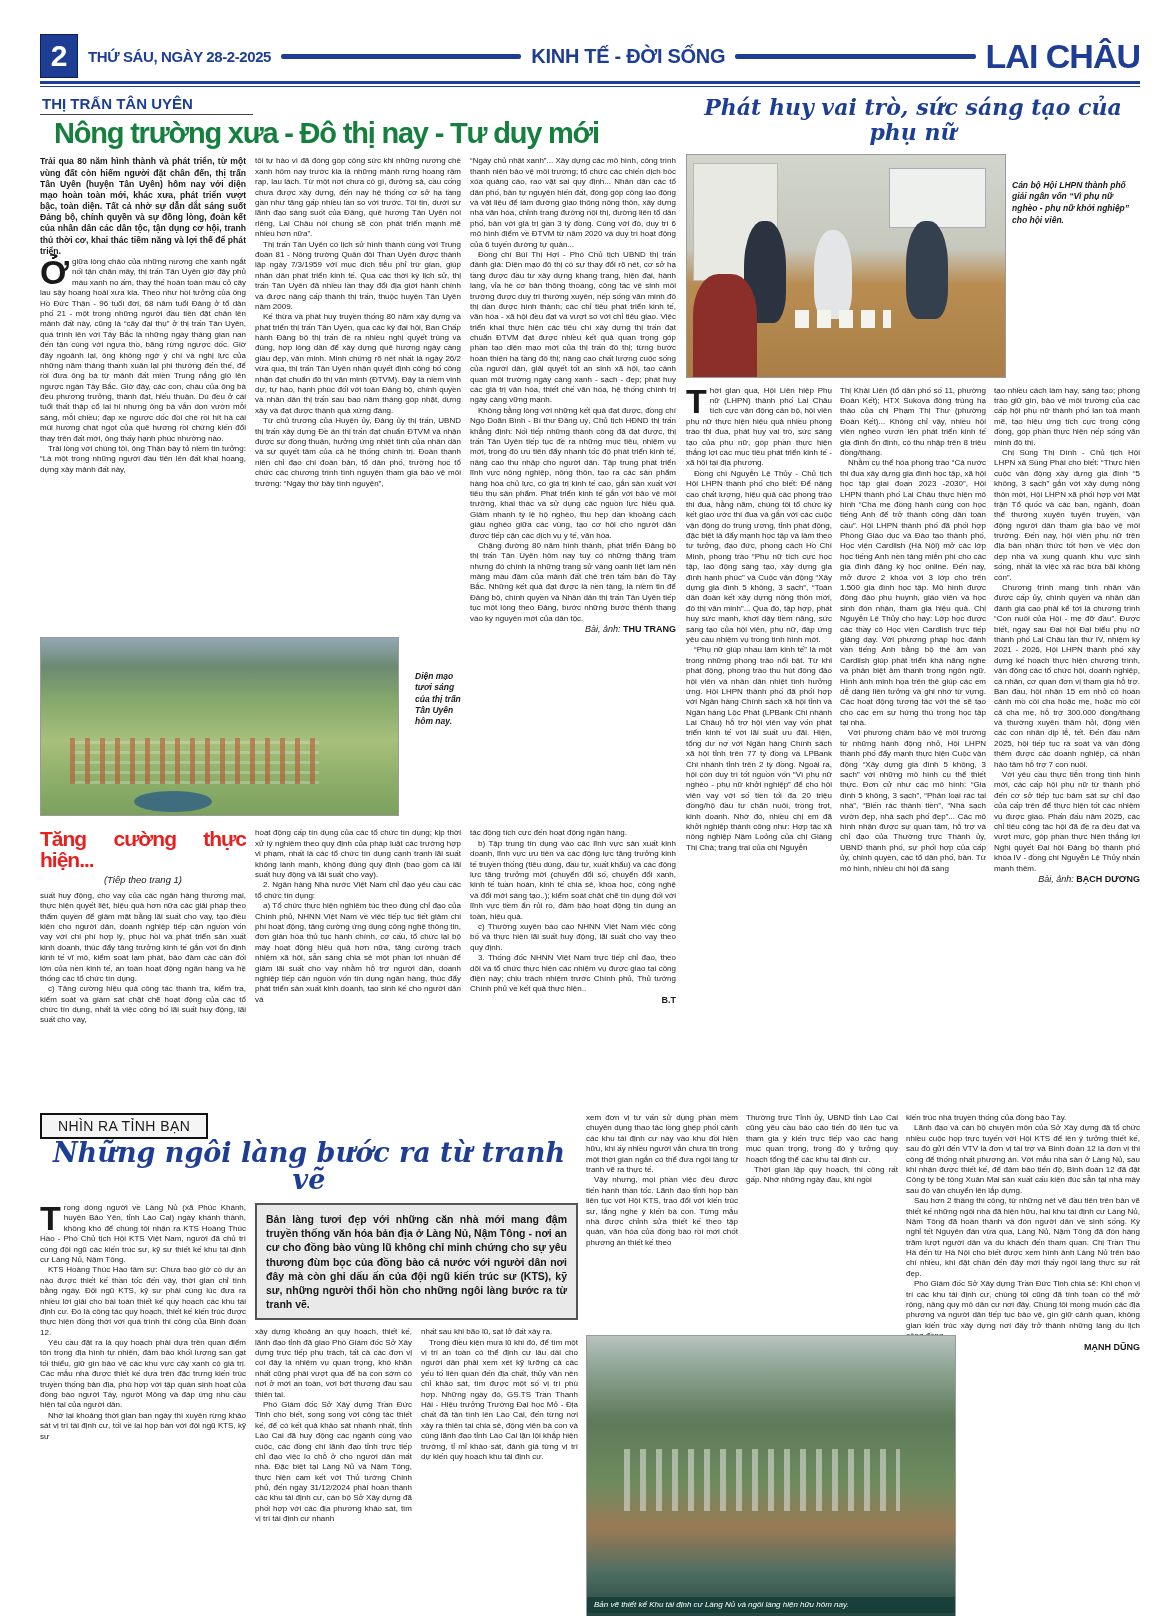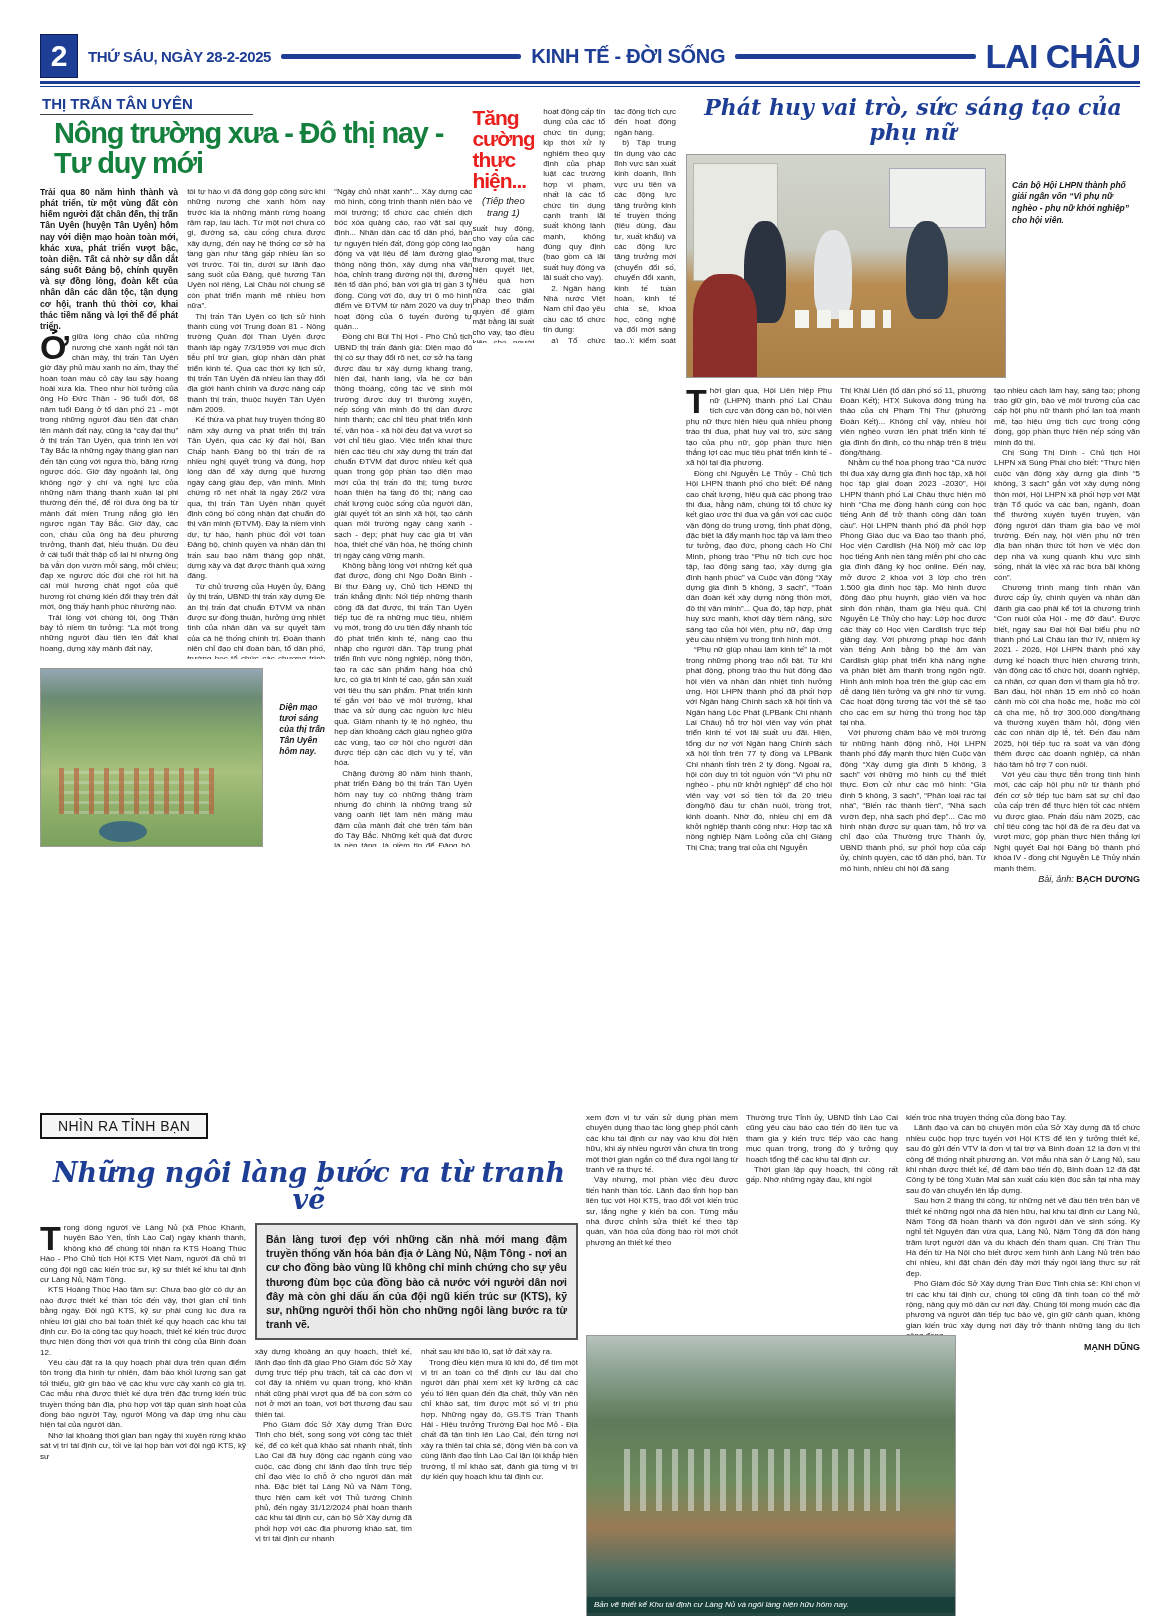--- a/index.html
+++ b/index.html
@@ -19,21 +19,21 @@
   .col{overflow:hidden;text-align:justify;font-size:8px;line-height:1.3;}
   .col p{margin:0;}
   .col p.ind{text-indent:8px;}
   .lead{font-weight:700;font-size:8.6px;}
   .drop{float:left;font-weight:800;font-size:34px;line-height:0.8;padding:2px 3px 0 0;}
   .byline{text-align:right;font-size:9px;margin-top:3px;}
   .byline .lbl{font-style:italic;}
   .byline .nm{font-weight:800;}
   
   .top-region{display:flex;gap:10px;margin-top:8px;height:1006px;}
-  .left-stack{width:636px;display:flex;flex-direction:row;}
+  .left-stack{width:636px;display:flex;flex-direction:column;}
   
   .a1-kicker{display:inline-block;color:#1d3e94;font-weight:800;font-size:15px;
              border-bottom:1px solid #444;padding:0 60px 2px 2px;}
   .a1-headline{color:#15803d;font-weight:800;font-size:29px;letter-spacing:-1.2px;
                margin:3px 0 8px 14px;line-height:1.05;}
   .a1-grid{display:grid;grid-template-columns:1fr 1fr 1fr;column-gap:9px;
            grid-template-rows:472px 188px;}
   .a1c3{grid-row:1 / span 2;}
   .a1-photo-row{grid-column:1 / span 2;grid-row:2;display:flex;gap:16px;margin:9px 0 0;}
   .photo{position:relative;overflow:hidden;border:1px solid #9a9a9a;}
@@ -68,21 +68,21 @@
           repeating-linear-gradient(90deg,#f4f4ee 0 14px,transparent 14px 22px);}
   .a2-caption{width:128px;font-style:italic;font-weight:700;font-size:8.5px;line-height:1.4;padding-top:26px;}
   .a2-cols{display:flex;gap:8px;height:706px;}
   .a2-cols .col{flex:1;}
   
   .a4{display:flex;gap:8px;margin-top:12px;height:508px;}
   .a4-left{width:538px;}
   .a4-label{display:inline-block;border:2px solid #111;padding:3px 16px;font-weight:400;
             font-size:14px;letter-spacing:.4px;background:#f5f5f5;}
   .a4-headline{font-family:"DejaVu Serif",serif;font-style:italic;font-weight:700;color:#1d3e94;
-               font-size:27px;text-align:center;margin:20px 0 10px;line-height:1;}
+               font-size:27px;text-align:center;margin:0 0 10px;line-height:1;}
   .a4-left-body{display:flex;gap:9px;height:402px;}
   .a4colA{width:206px;}
   .a4-mid{flex:1;display:flex;flex-direction:column;}
   .a4-box{background:#e9e9e9;border:2px solid #555;font-weight:700;font-size:10.5px;line-height:1.35;
           padding:7px 9px;text-align:justify;margin:0 0 7px;}
   .a4-mid-cols{display:flex;gap:9px;flex:1;overflow:hidden;}
   .a4-mid-cols .col{flex:1;}
   .a4-right{flex:1;position:relative;}
   .a4-right-cols{display:flex;gap:8px;height:100%;}
   .colD,.colE{width:152px;height:214px;}

